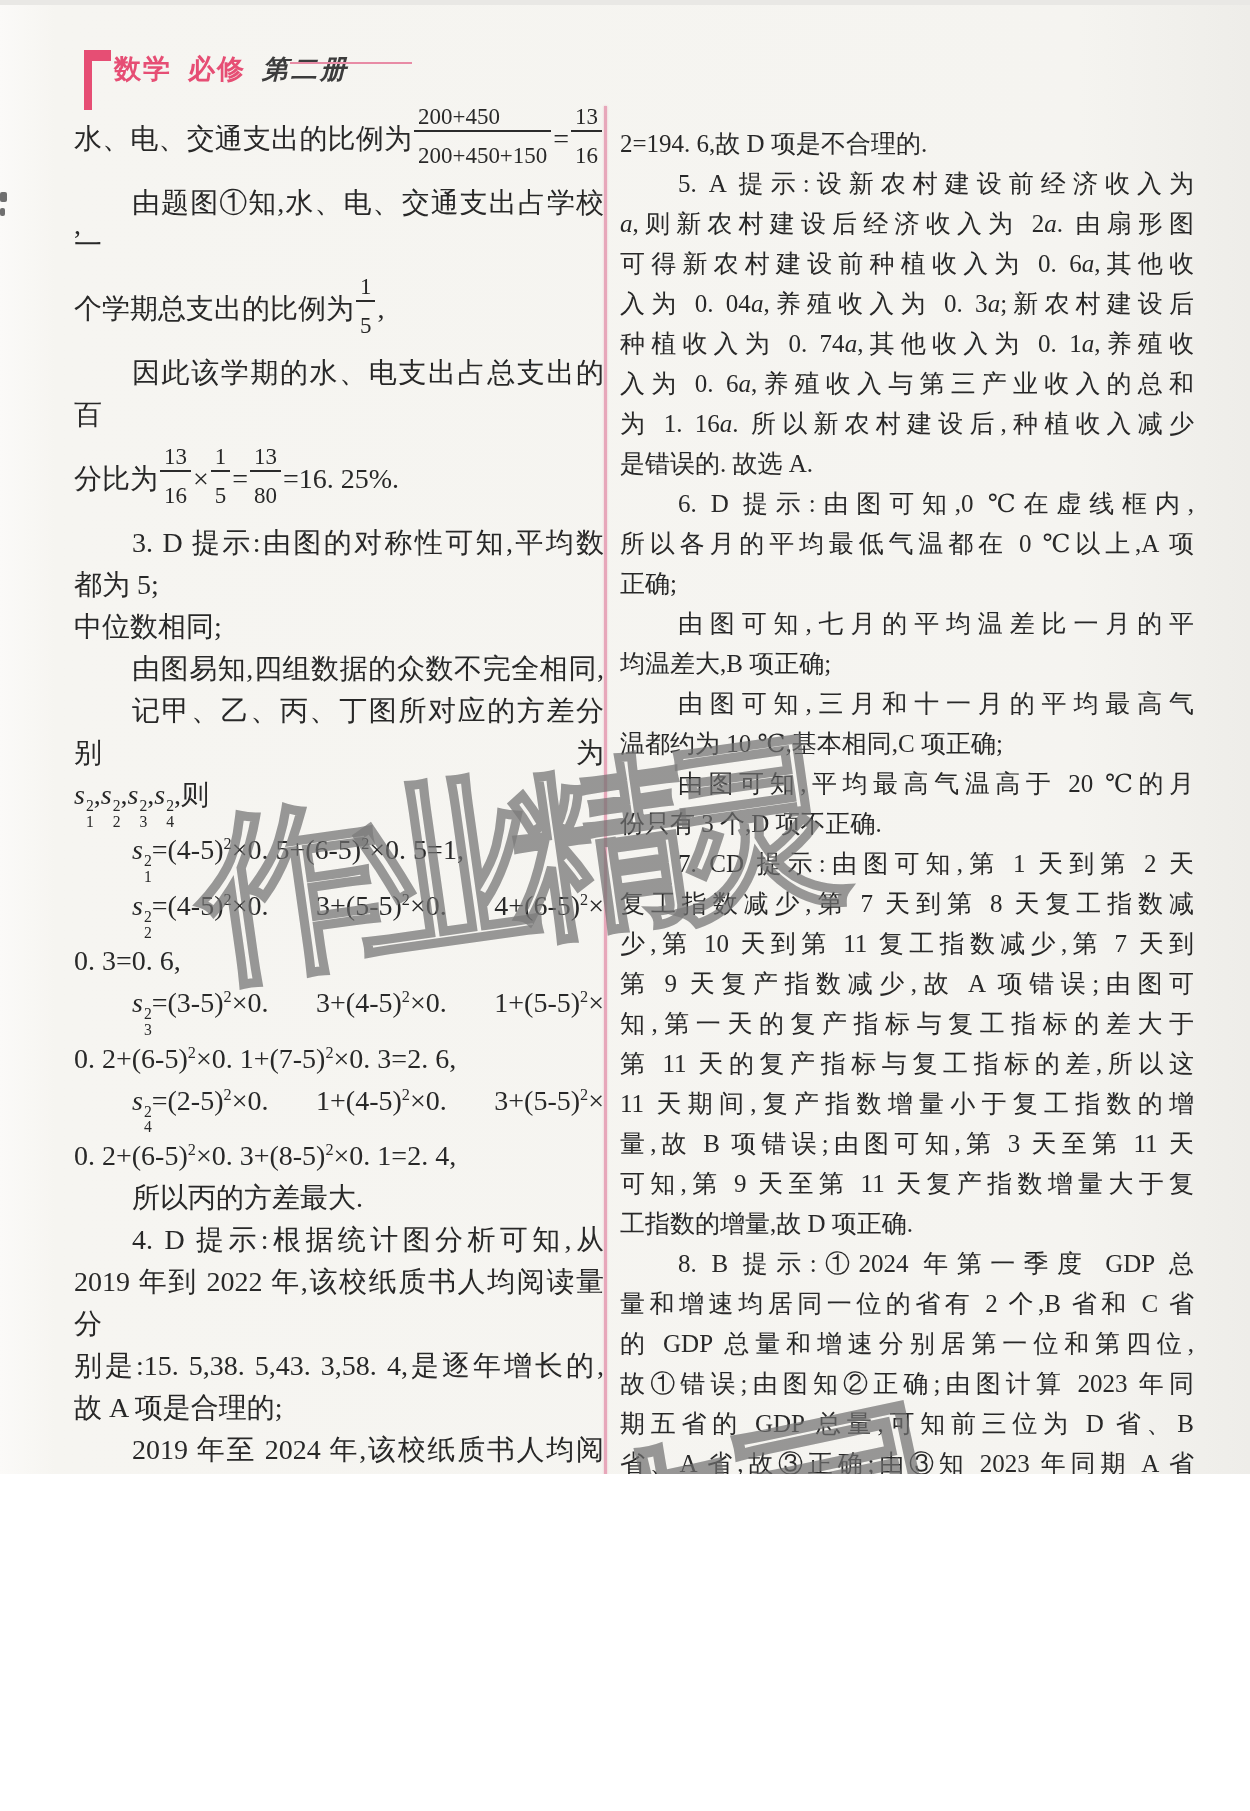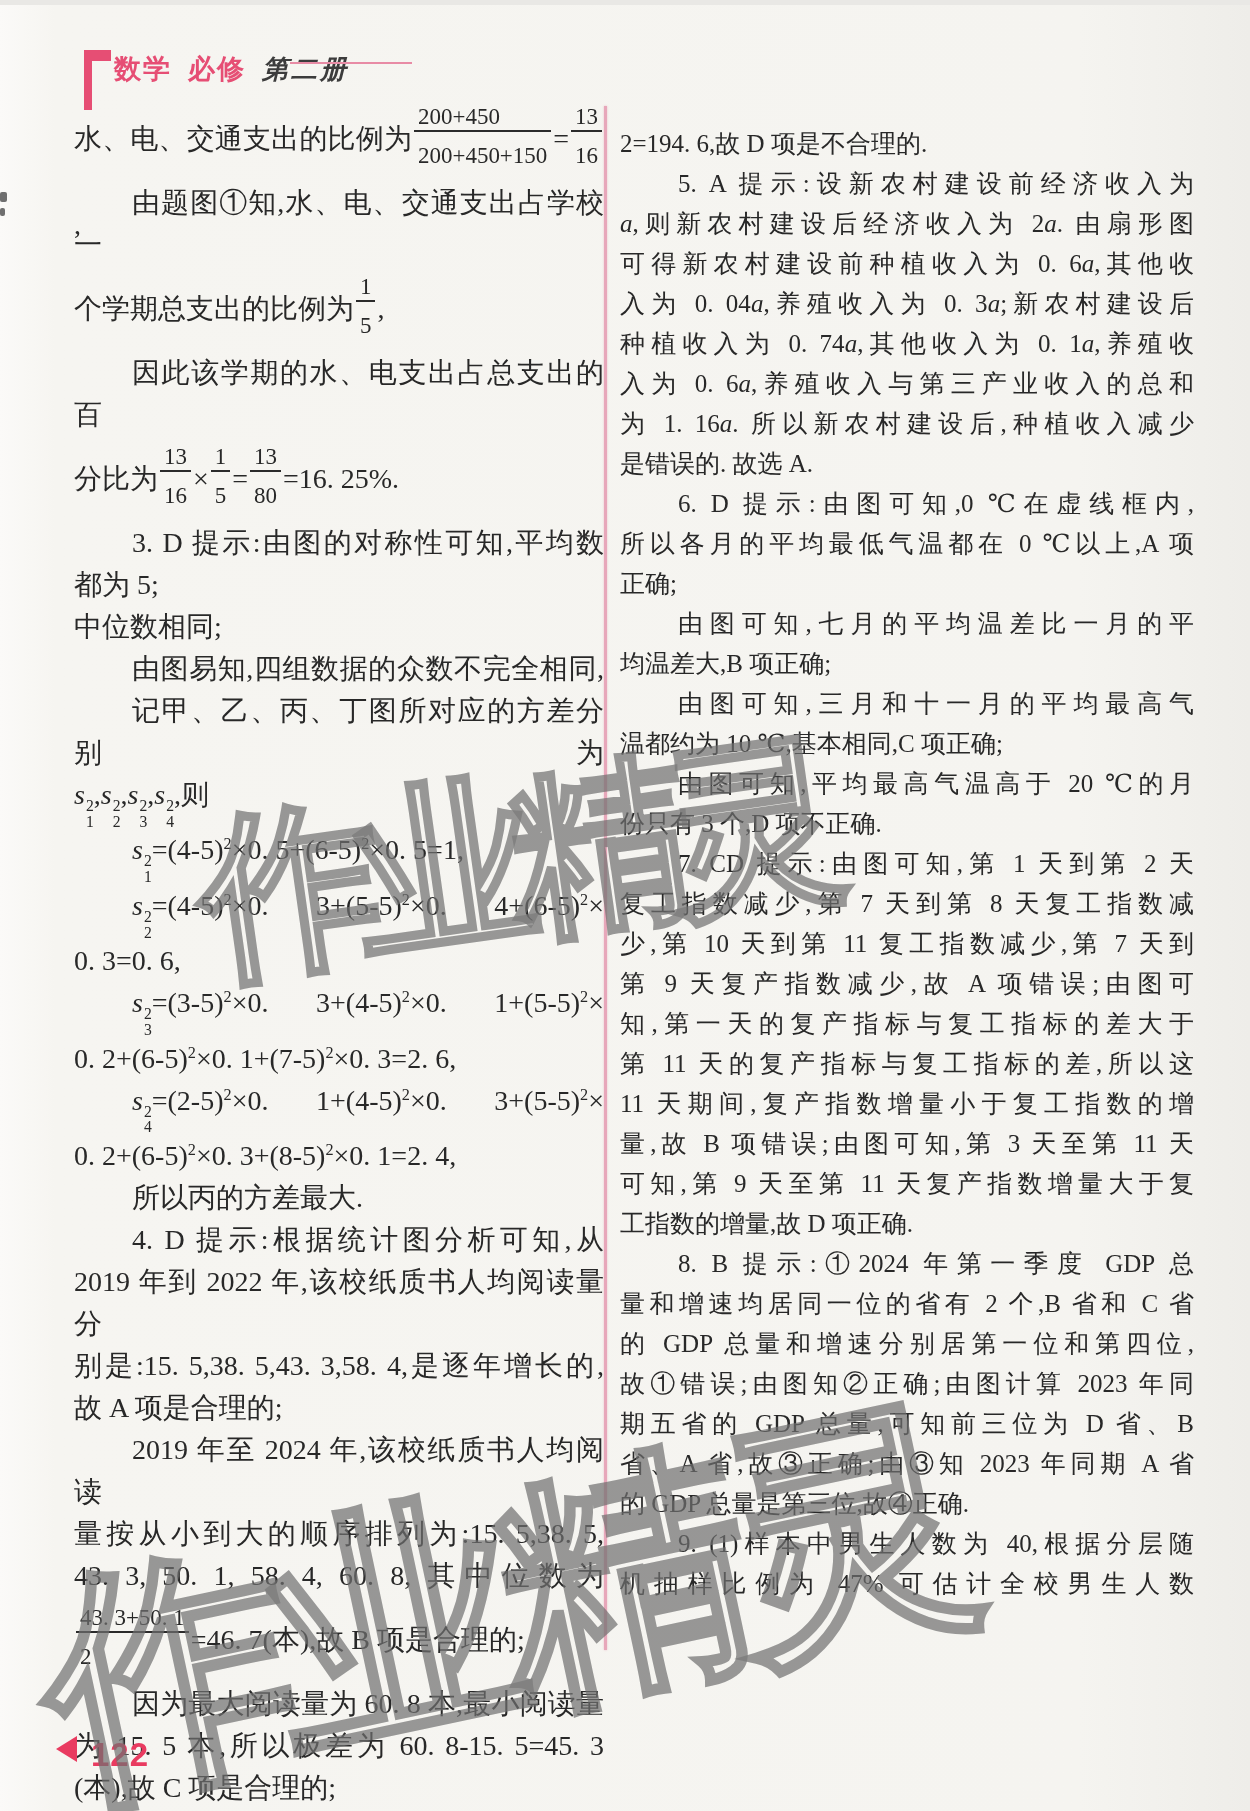--- a/index.html
+++ b/index.html
@@ -1,18 +1,18 @@
 <!DOCTYPE html>
 <html style="--accent: #e64e74; --footer: #e93b60;"><head>
 <meta charset="utf-8">
 <style>
   html,body{margin:0;padding:0;}
   #page{
     position:relative;
-    width:1250px;height:1811px;
+    width:1250px;height:1474px;
     background:linear-gradient(90deg,#fbfaf8 0px,#f6f5f1 55px,#f5f4f0 1080px,#eeede9 1250px);
     overflow:hidden;
     font-family:"Liberation Serif","DejaVu Serif",serif;
     color:#282828;
   }
   .scan-top{position:absolute;top:0;left:0;width:100%;height:5px;background:#e9e8e5;}
   .speck{position:absolute;background:#6f6f6f;border-radius:2px;}
   
   .hdr{position:absolute;top:48px;left:84px;height:64px;}
   .bracket-v{position:absolute;left:0;top:2px;width:8px;height:60px;background:var(--accent,#e64e74);}

